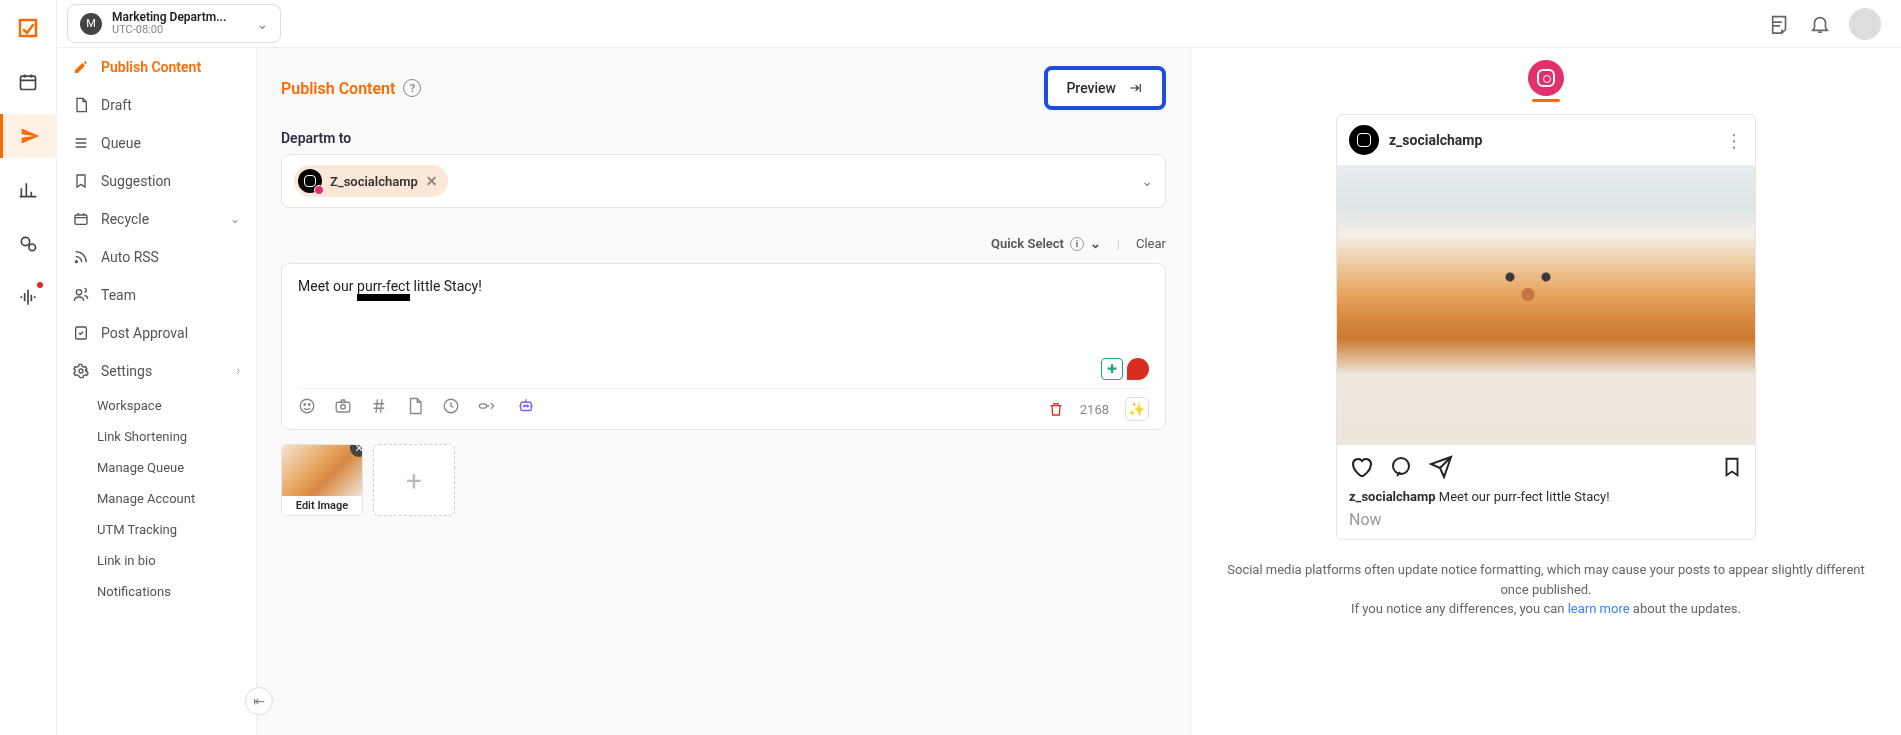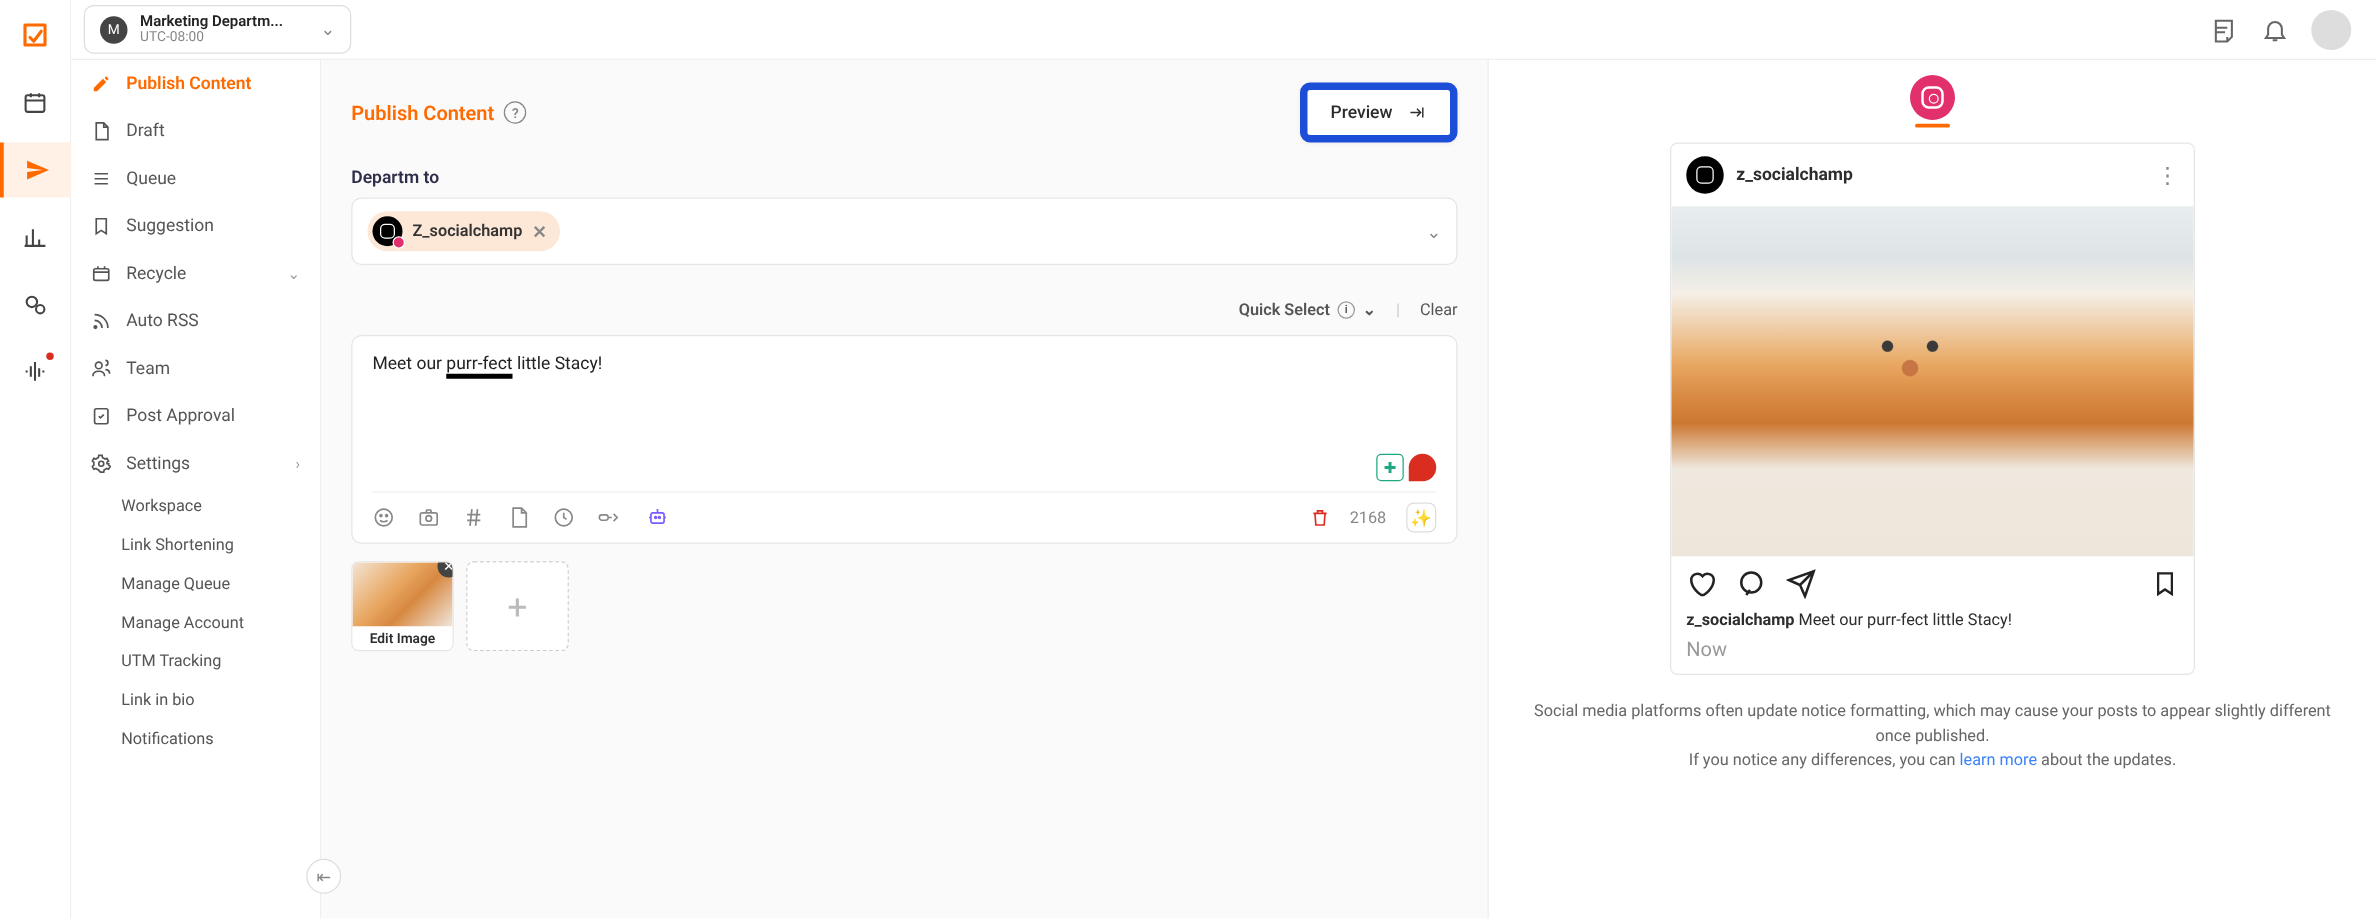--- a/index.html
+++ b/index.html
@@ -31,43 +31,43 @@
 .side-item .chev-r { margin-left: auto; font-size: 12px; color: #999; }
 .side-sub { padding: 8px 16px 8px 40px; font-size: 13px; color: #555; cursor: pointer; }
 .collapse-btn { position: absolute; left: 188px; bottom: 20px; width: 28px; height: 28px; border-radius: 50%; background: #fff; border: 1px solid #ddd; display: flex; align-items: center; justify-content: center; color:#888; cursor:pointer; z-index:4; }
 
 
 .main { flex: 1; display: flex; padding-top: 48px; }
 .composer { flex: 1; border-right: 1px solid #eee; padding: 18px 24px; background: #fafafa; position: relative; overflow-y:auto;}
 .composer-header { display: flex; align-items: center; justify-content: space-between; margin-bottom: 20px; }
 .composer-title { color: #ff6a00; font-weight: 600; font-size: 16px; display: flex; align-items: center; gap: 8px; }
 .composer-title .help { width:18px;height:18px;border:1.5px solid #888;border-radius:50%;display:flex;align-items:center;justify-content:center;font-size:11px;color:#888;}
-.preview-btn { background: #fff; border: 6px solid #1d4ed8; border-radius: 8px; padding: 10px 18px; font-size: 14px; font-weight: 500; display: flex; align-items: center; gap: 10px; box-shadow: 0 1px 4px rgba(0,0,0,0.05); cursor:pointer; }
+.preview-btn { background: #fff; border: 4px solid #1d4ed8; border-radius: 8px; padding: 10px 18px; font-size: 14px; font-weight: 500; display: flex; align-items: center; gap: 10px; box-shadow: 0 1px 4px rgba(0,0,0,0.05); cursor:pointer; }
 
 .section-label { font-size: 14px; font-weight: 600; color: #2d2d4a; margin-bottom: 8px; }
 .publish-to-box { background: #fff; border: 1px solid #e5e5e5; border-radius: 8px; padding: 10px 12px; display: flex; align-items: center; justify-content: space-between; }
 .account-chip { display: inline-flex; align-items: center; gap: 8px; background: #fde8d7; border-radius: 16px; padding: 4px 10px 4px 4px; font-size: 13px; font-weight: 600; color: #333; }
 .account-chip .acc-icon { width: 24px; height: 24px; border-radius: 50%; background: #000; display: flex; align-items: center; justify-content: center; position: relative; }
 .account-chip .acc-icon .ig { width:12px;height:12px;border:1.5px solid #fff;border-radius:4px;}
 .account-chip .acc-icon .badge { position:absolute; bottom:-2px; right:-2px; width:10px;height:10px;border-radius:50%;background:#e1306c;border:1px solid #fff;}
 .account-chip .x { font-size: 14px; color: #888; cursor: pointer; }
 .publish-to-box .chev-d { color: #888; cursor: pointer; }
 
 .quick-row { display: flex; justify-content: flex-end; align-items: center; gap: 16px; margin-top: 28px; font-size: 13px; color: #555; }
 .quick-row .qs { display: flex; align-items: center; gap: 6px; cursor: pointer; font-weight:600;}
 .quick-row .pipe { color: #ccc; }
 .quick-row .clear { cursor: pointer; }
 
 .text-box { background: #fff; border: 1px solid #e5e5e5; border-radius: 8px; margin-top: 12px; padding: 14px 16px 8px; }
 .text-content { min-height: 80px; font-size: 14px; color: #222; position: relative; }
-.text-content .spellerr { border-bottom: 4px solid #000000; }
+.text-content .spellerr { border-bottom: 7px solid #000000; }
 .text-badges { display:flex; justify-content:flex-end; gap:4px; margin-bottom:8px;}
 .text-badges .b1 { width:22px;height:22px;border-radius:4px;background:#fff;border:1px solid #1da882;display:flex;align-items:center;justify-content:center;color:#1da882;font-size:12px;}
 .text-badges .b2 { width:22px;height:22px;border-radius:11px 11px 11px 0;background:#d92d20;}
-.toolbar { display: flex; align-items: center; justify-content: space-between; border-top: 1px solid #f0f0f0; padding-top: 8px; }
+.toolbar { display: flex; align-items: flex-start; justify-content: space-between; border-top: 1px solid #f0f0f0; padding-top: 8px; }
 .toolbar-left { display: flex; gap: 18px; color: #888; }
 .toolbar-left span { cursor: pointer; }
 .toolbar-left .ai { color: #7c5cff; }
 .toolbar-right { display: flex; align-items: center; gap: 16px; }
 .toolbar-right .trash { color: #d92d20; cursor:pointer;}
 .toolbar-right .count { font-size: 13px; color: #888; }
 .toolbar-right .magic { width:24px;height:24px;border:1px solid #ddd;border-radius:6px;display:flex;align-items:center;justify-content:center;color:#7c5cff;cursor:pointer;}
 
 .media-row { display: flex; gap: 10px; margin-top: 14px; }
 .media-thumb { width: 82px; height: 72px; border: 1px solid #e5e5e5; border-radius: 6px; position: relative; overflow: hidden; background:#fff; }

